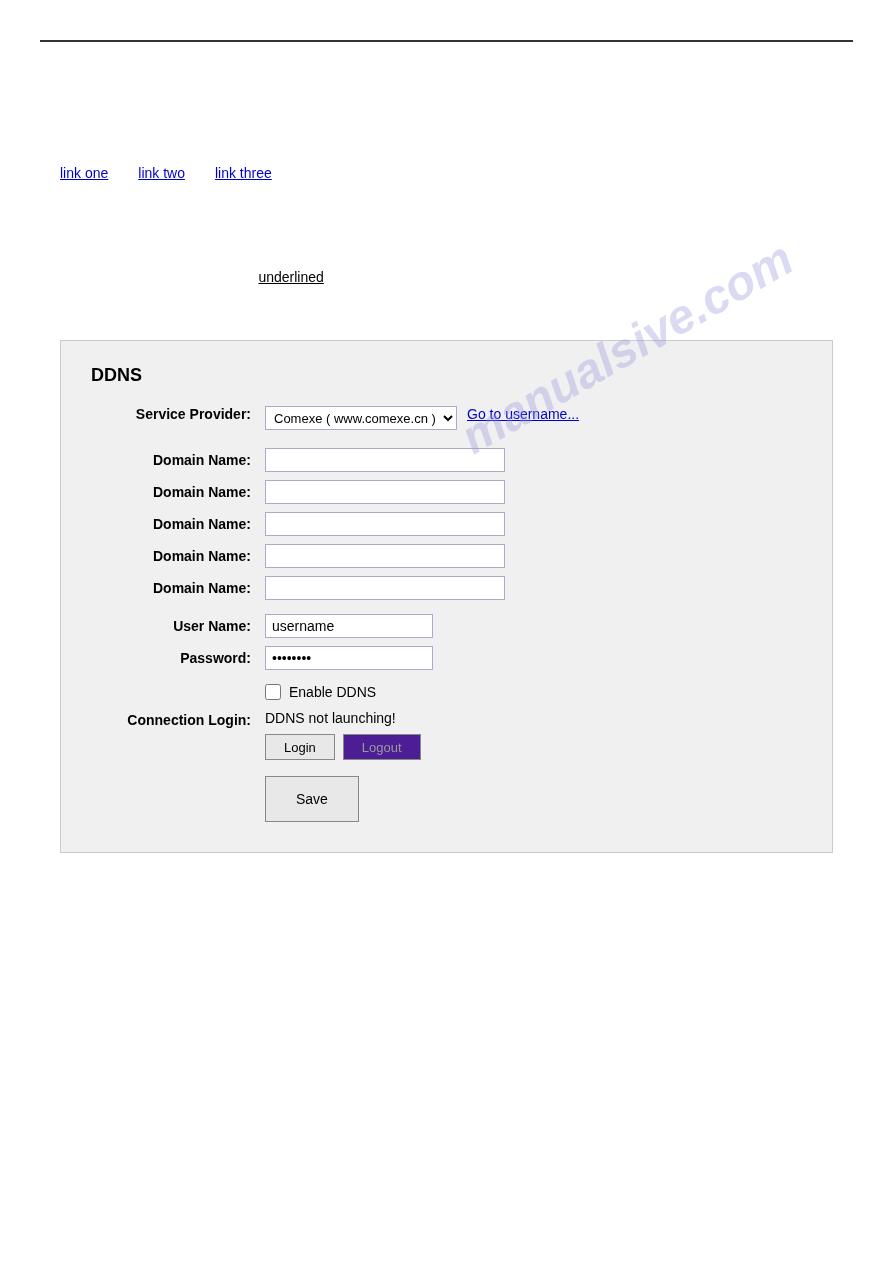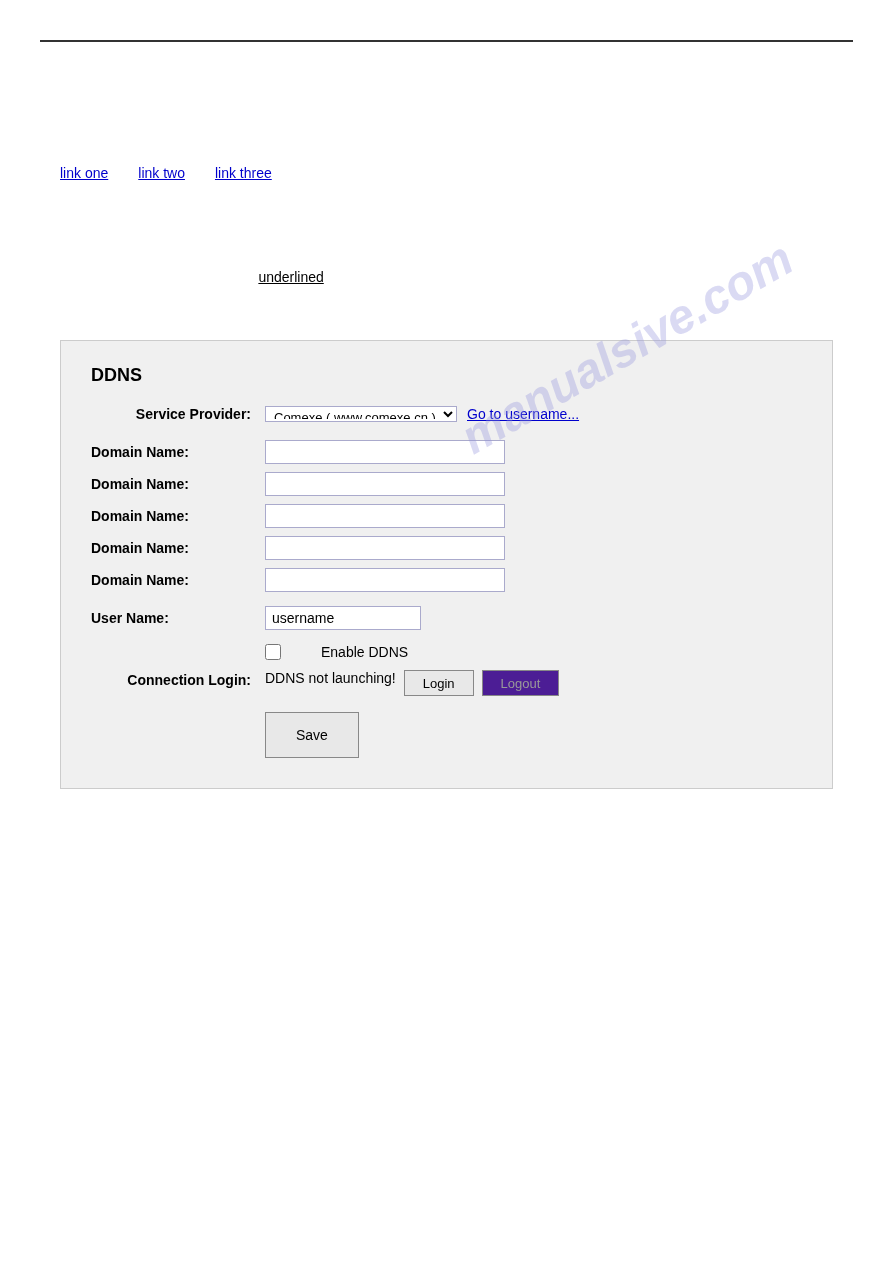--- a/index.html
+++ b/index.html
@@ -76,75 +76,75 @@
     }
 
     .form-row {
       display: flex;
       align-items: center;
       margin-bottom: 8px;
     }
 
     .form-row label {
       font-weight: bold;
+      text-align: right;
       width: 160px;
       margin-right: 14px;
       color: #000;
     }
 
     .form-row input[type="text"],
     .form-row input[type="password"] {
       border: 1px solid #aac;
       background: #fff;
       padding: 3px 6px;
       font-size: 14px;
       height: 24px;
     }
 
     .domain-input {
       width: 240px;
     }
 
     .user-input {
-      width: 156px;
+      width: 168px;
     }
 
     .service-provider-row {
       display: flex;
       margin-bottom: 18px;
     }
 
     .service-provider-row label {
       font-weight: bold;
       text-align: right;
       width: 160px;
       margin-right: 14px;
       color: #000;
     }
 
     .service-provider-row select {
       border: 1px solid #aac;
       background: #fff;
       padding: 2px 4px;
       font-size: 13px;
-      height: 16px;
+      height: 24px;
     }
 
     .service-provider-row a {
       color: #0000cc;
       text-decoration: underline;
       margin-left: 10px;
       cursor: pointer;
     }
 
     .enable-row {
       display: flex;
       align-items: center;
       margin: 14px 0 10px 174px;
-      gap: 32px;
     }
 
     .enable-row input[type="checkbox"] {
       margin-right: 8px;
       width: 16px;
       height: 16px;
       border: 1px solid #888;
       background: #fff;
       cursor: pointer;
     }
@@ -163,21 +163,21 @@
     .connection-row .conn-label {
       font-weight: bold;
       text-align: right;
       width: 160px;
       margin-right: 14px;
       padding-top: 2px;
     }
 
     .conn-status-block {
       display: flex;
-      flex-direction: row;
+      flex-direction: column;
       gap: 8px;
     }
 
     .status-text {
       color: #000;
       font-size: 14px;
     }
 
     .login-logout-row {
       display: flex;
@@ -274,20 +274,24 @@
   <div class="form-row">
     <label>Domain Name:</label>
     <input type="text" class="domain-input" value="" style="">
   </div>
 
   <div style="margin-top: 14px;"></div>
 
   <div class="form-row">
     <label>User Name:</label>
     <input type="text" class="user-input" value="username" style="">
+  </div>
+  <div class="form-row">
+    <label>Password:</label>
+    <input type="password" class="user-input" value="12345678" style="">
   </div>
 
   <div class="enable-row">
     <input type="checkbox" id="enableDDNS" style="">
     <label for="enableDDNS">Enable DDNS</label>
   </div>
 
   <div class="connection-row">
     <div class="conn-label">Connection Login:</div>
     <div class="conn-status-block">

